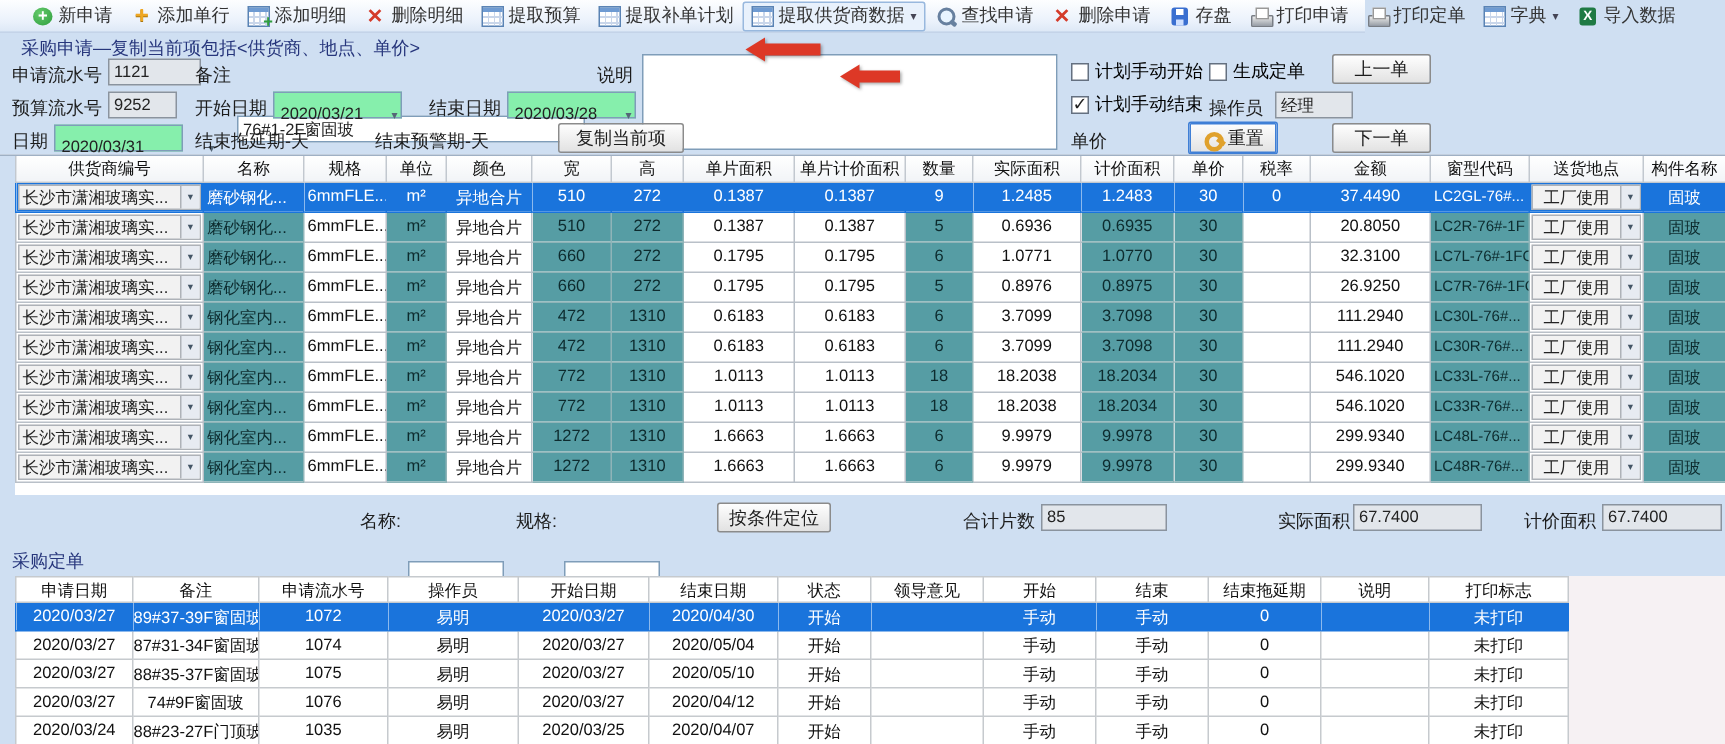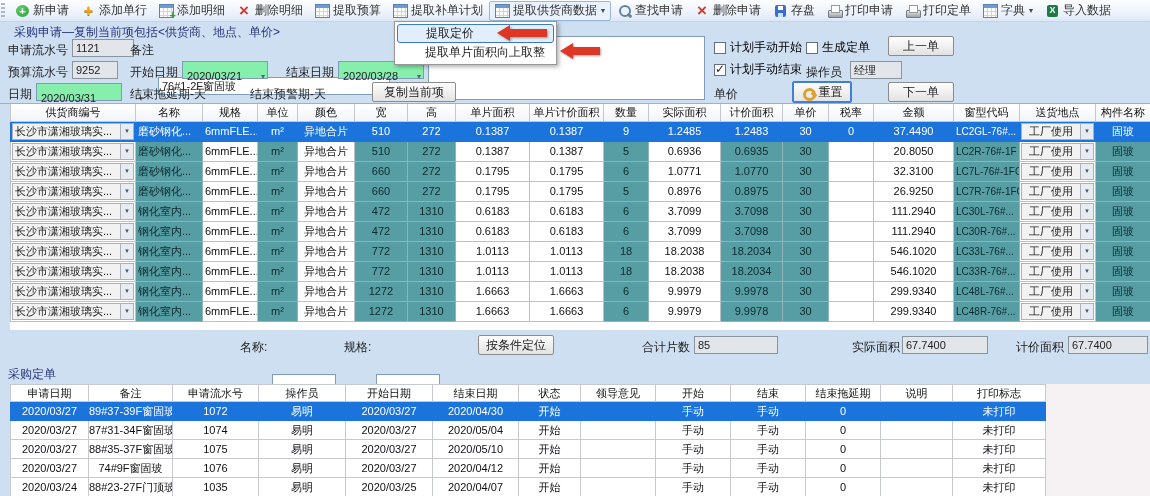--- a/index.html
+++ b/index.html
@@ -1,23 +1,23 @@
 <!DOCTYPE html>
 <html><head>
 <meta charset="utf-8">
 <style>
   * { margin:0; padding:0; box-sizing:border-box; }
   html,body { width:1150px; height:496px; overflow:hidden; }
   body { font-family:"Liberation Sans","DejaVu Sans",sans-serif; font-size:12px; color:#222; }
   .screen { position:relative; width:1150px; height:496px; background:#cfdff2; overflow:hidden; }
 
   
-  .toolbar { position:absolute; left:0; top:0; width:1150px; height:22px;
+  .toolbar { position:absolute; left:0; top:0; width:910px; height:22px;
     background:linear-gradient(180deg,#fdfeff,#eaf1fb 70%,#dde8f6);
-    border-bottom:1px solid #c4d3e8; display:flex; align-items:center; padding-left:1px; }
+    border-bottom:1px solid #c4d3e8; display:flex; align-items:center; padding-left:11px; }
   .grip { width:4px; height:15px; margin-right:4px;
     background:repeating-linear-gradient(180deg,#aab8cd 0 2px,transparent 2px 4px); }
   .tb-items { display:flex; align-items:center; height:22px; }
   .tbtn { display:inline-flex; align-items:center; gap:3px; height:20px; padding:0 5px;
     background:transparent; border:1px solid transparent; font-size:12px; color:#333;
     font-family:inherit; cursor:default; white-space:nowrap; }
   .tbtn.pressed { background:#e8f1fc; border-color:#98b8de; border-radius:2px; }
   .caret { display:none; font-size:8px; color:#445; margin-left:1px; }
   .caret.show { display:inline; }
 
@@ -736,23 +736,17 @@
           <td></td>
           <td>手动</td>
           <td>手动</td>
           <td>0</td>
           <td></td>
           <td>未打印</td>
         </tr>
       </tbody>
   </table>
 
-  <div class="menu">
-
-      <div class="mitem hot"><span>提取定价</span></div>
-
-      <div class="mitem"><span>提取单片面积向上取整</span></div>
-    </div>
 
   <div class="red-arrow a1"></div>
   <div class="red-arrow a2"></div>
 
 </div>
 
 </body></html>

